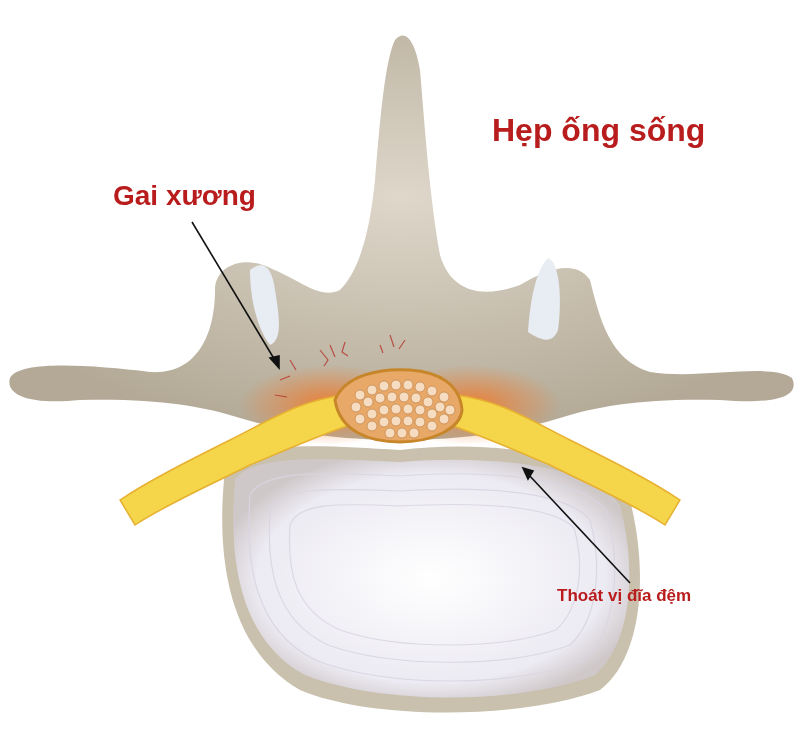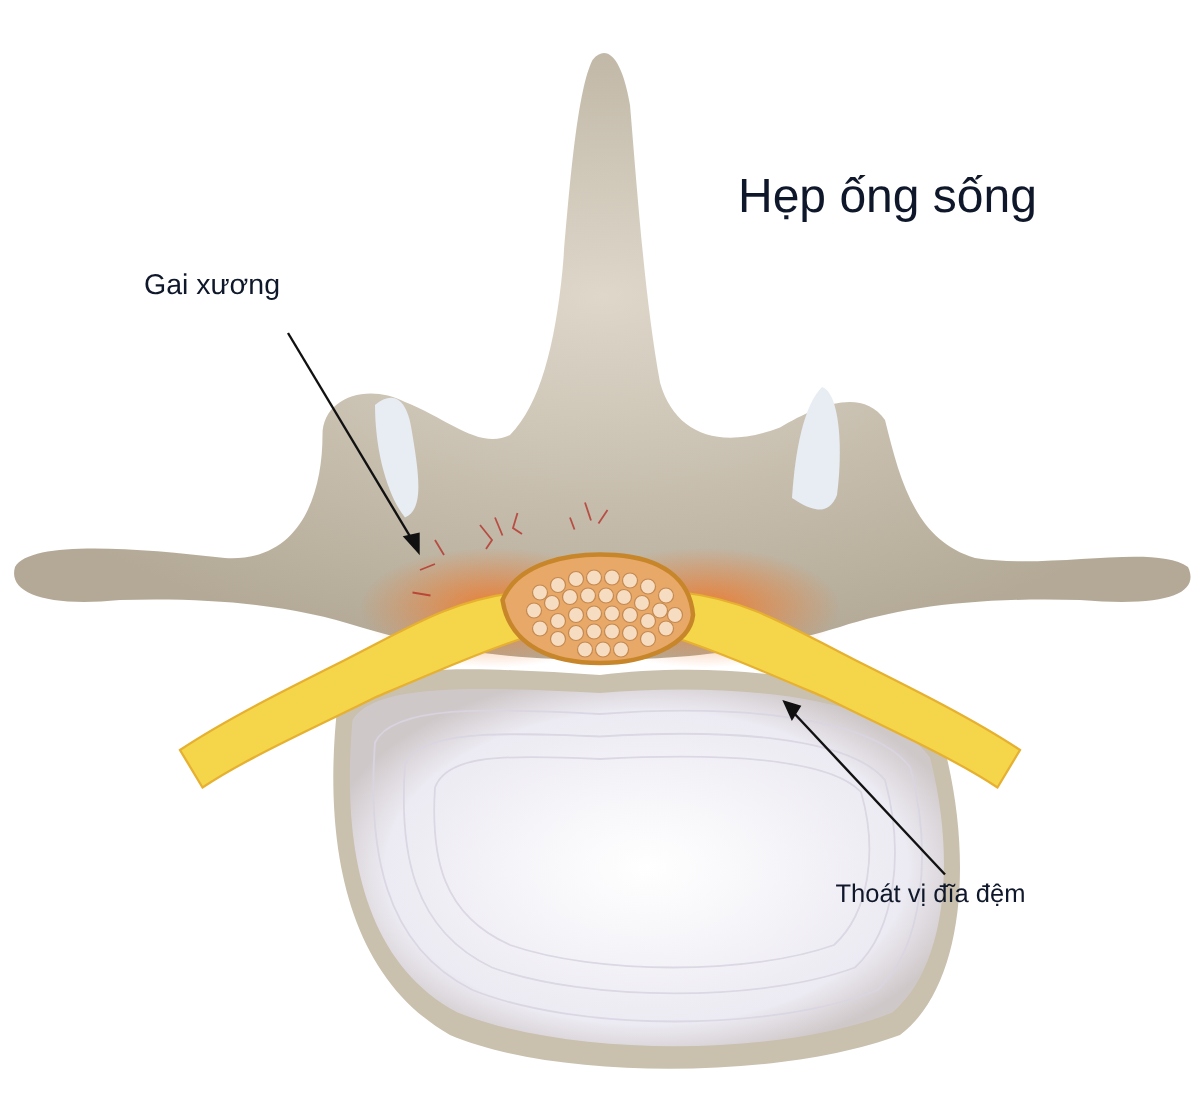--- a/index.html
+++ b/index.html
@@ -1,20 +1,20 @@
 <!DOCTYPE html>
 <html><head>
 <meta charset="utf-8">
 <style>
   html, body { margin:0; padding:0; background:#ffffff; }
   body { width:800px; height:739px; position:relative; overflow:hidden; font-family:"Liberation Sans", sans-serif; }
   .illus { position:absolute; left:0; top:0; width:800px; height:739px; }
-  .label { position:absolute; color:#0f172a; font-weight:normal; white-space:nowrap; }
+  .label { position:absolute; color:#b91c1c; font-weight:bold; white-space:nowrap; }
   .title { left:492px; top:112px; font-size:32px; }
-  .lbl-spur { left:96px; top:180px; font-size:19px; }
+  .lbl-spur { left:113px; top:180px; font-size:28px; }
   .lbl-disc { left:557px; top:586px; font-size:17px; }
 </style>
 </head>
 <body>
 
 <svg class="illus" viewBox="0 0 800 739" xmlns="http://www.w3.org/2000/svg">
   <defs>
     <radialGradient id="boneG" cx="50%" cy="40%" r="60%">
       <stop offset="0%" stop-color="#ded7ca"></stop>
       <stop offset="100%" stop-color="#b3a996"></stop>

